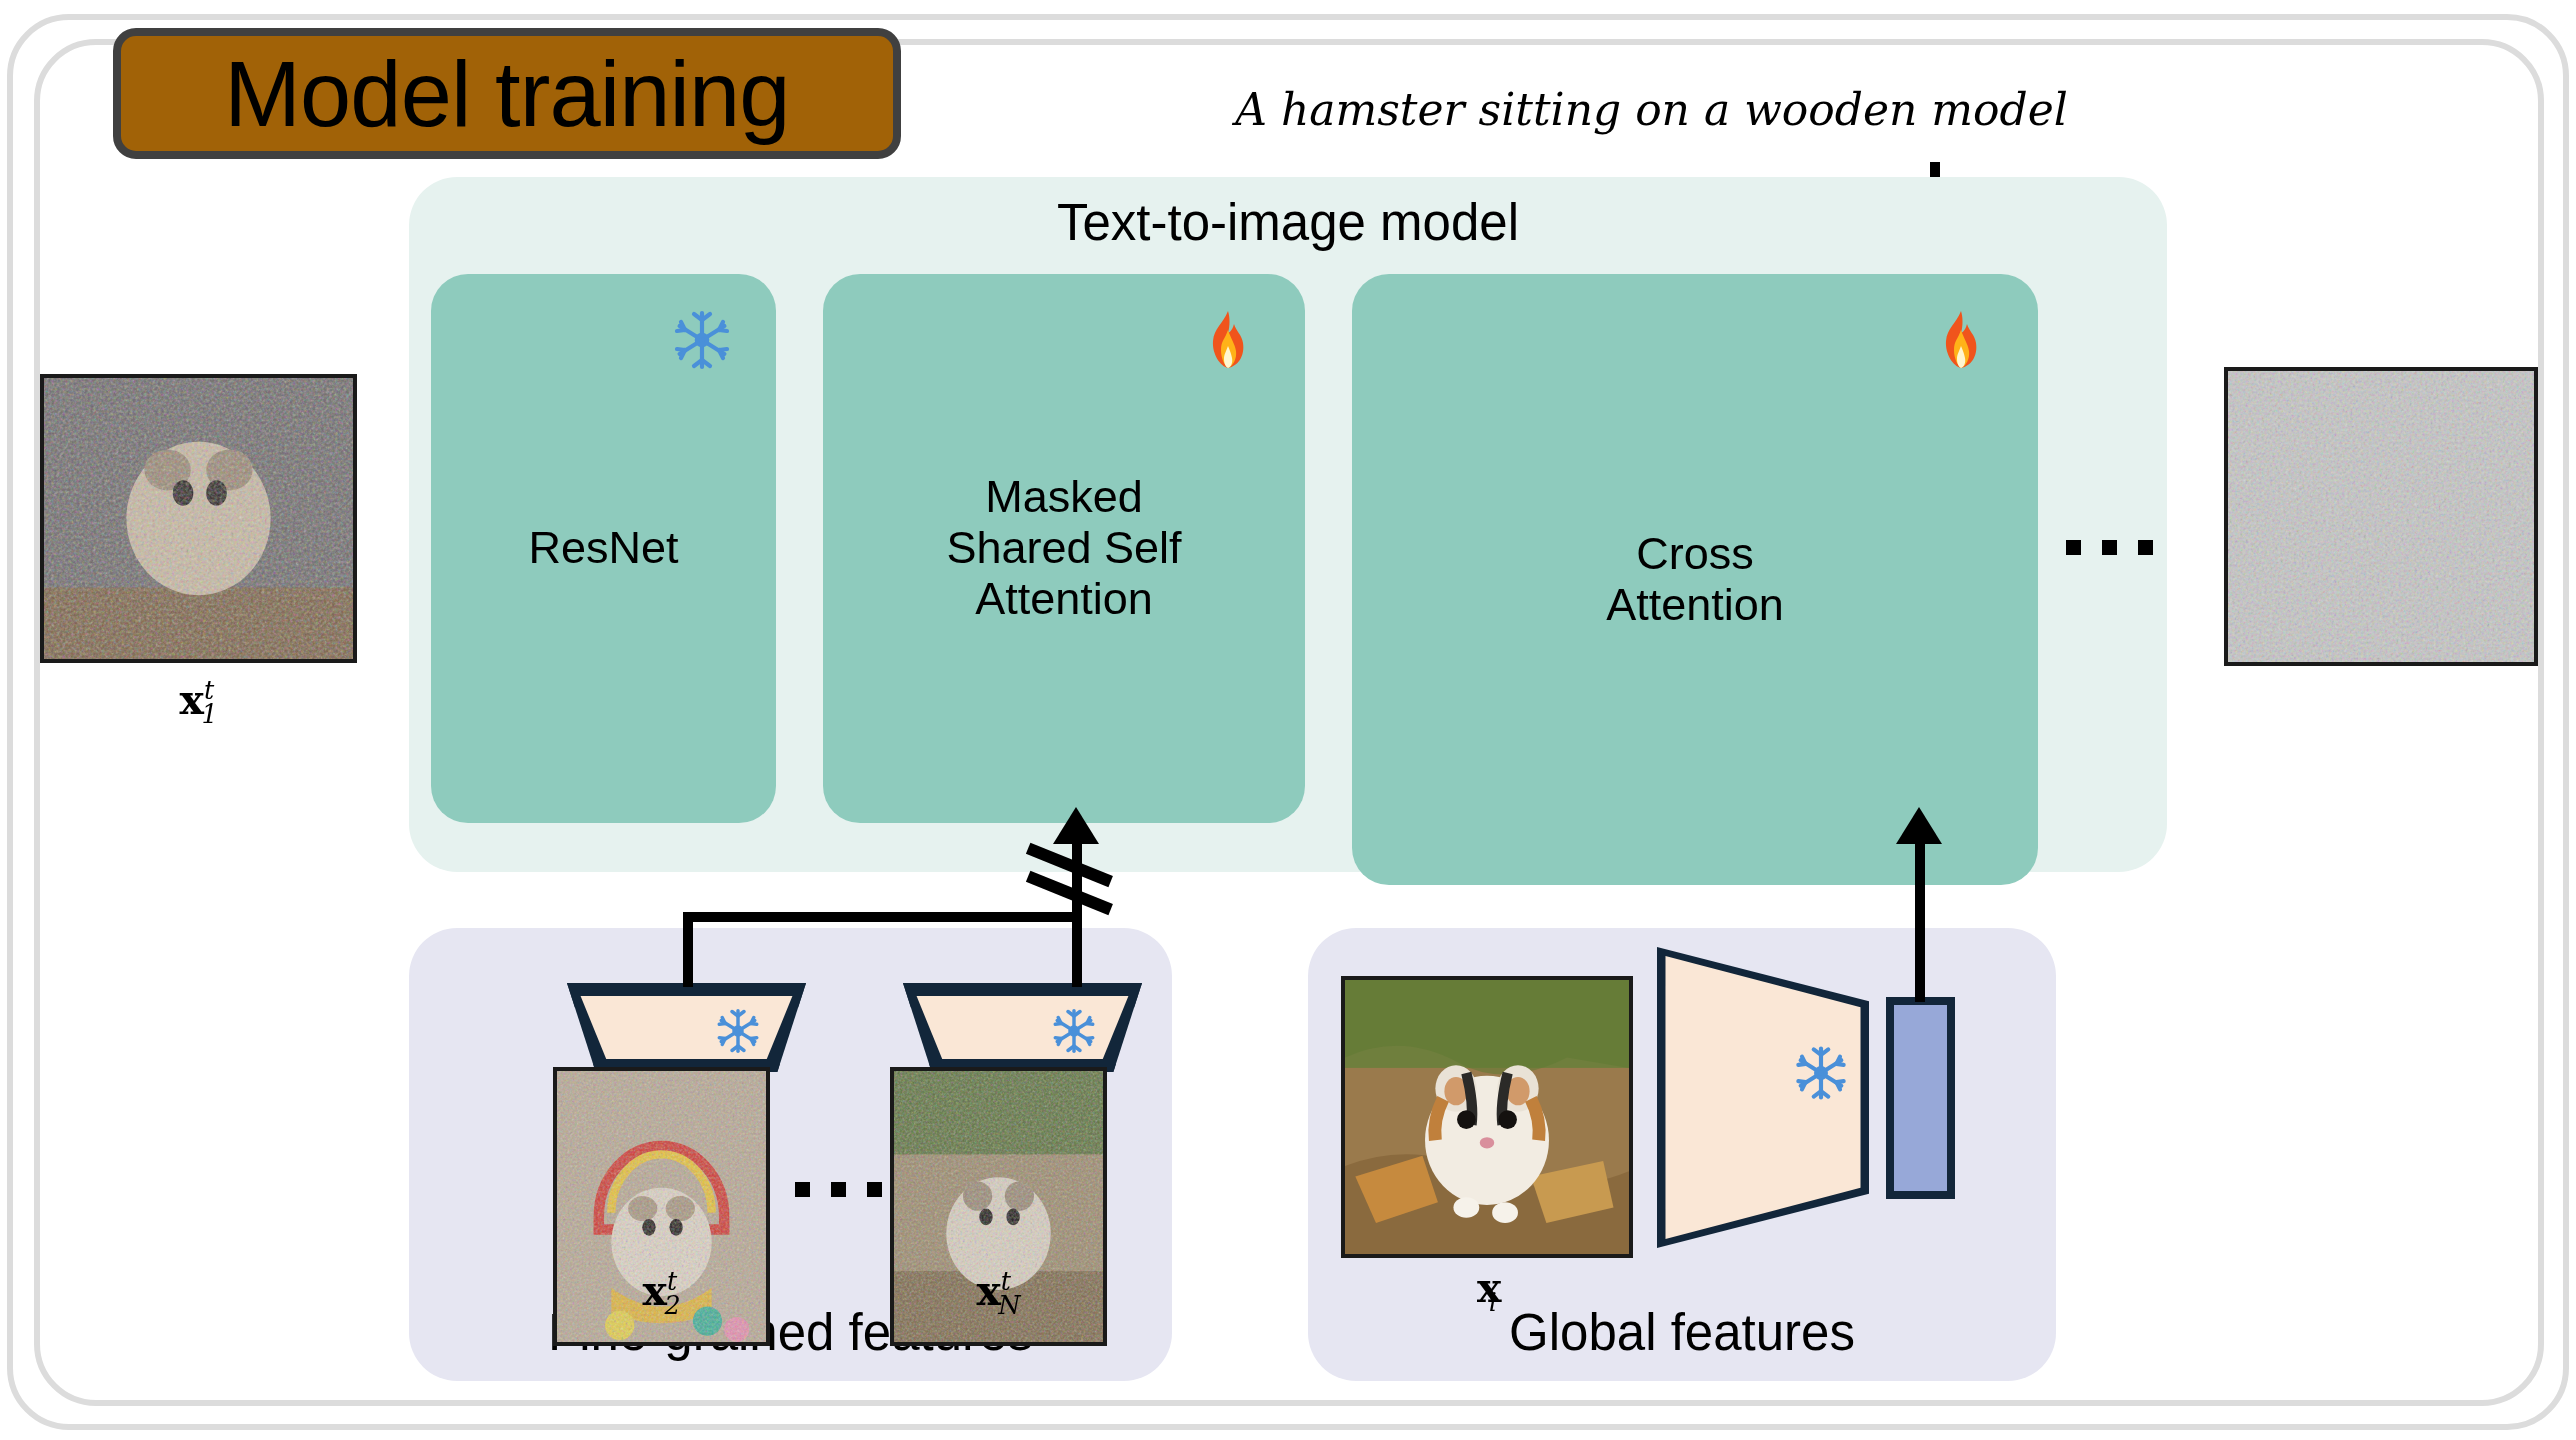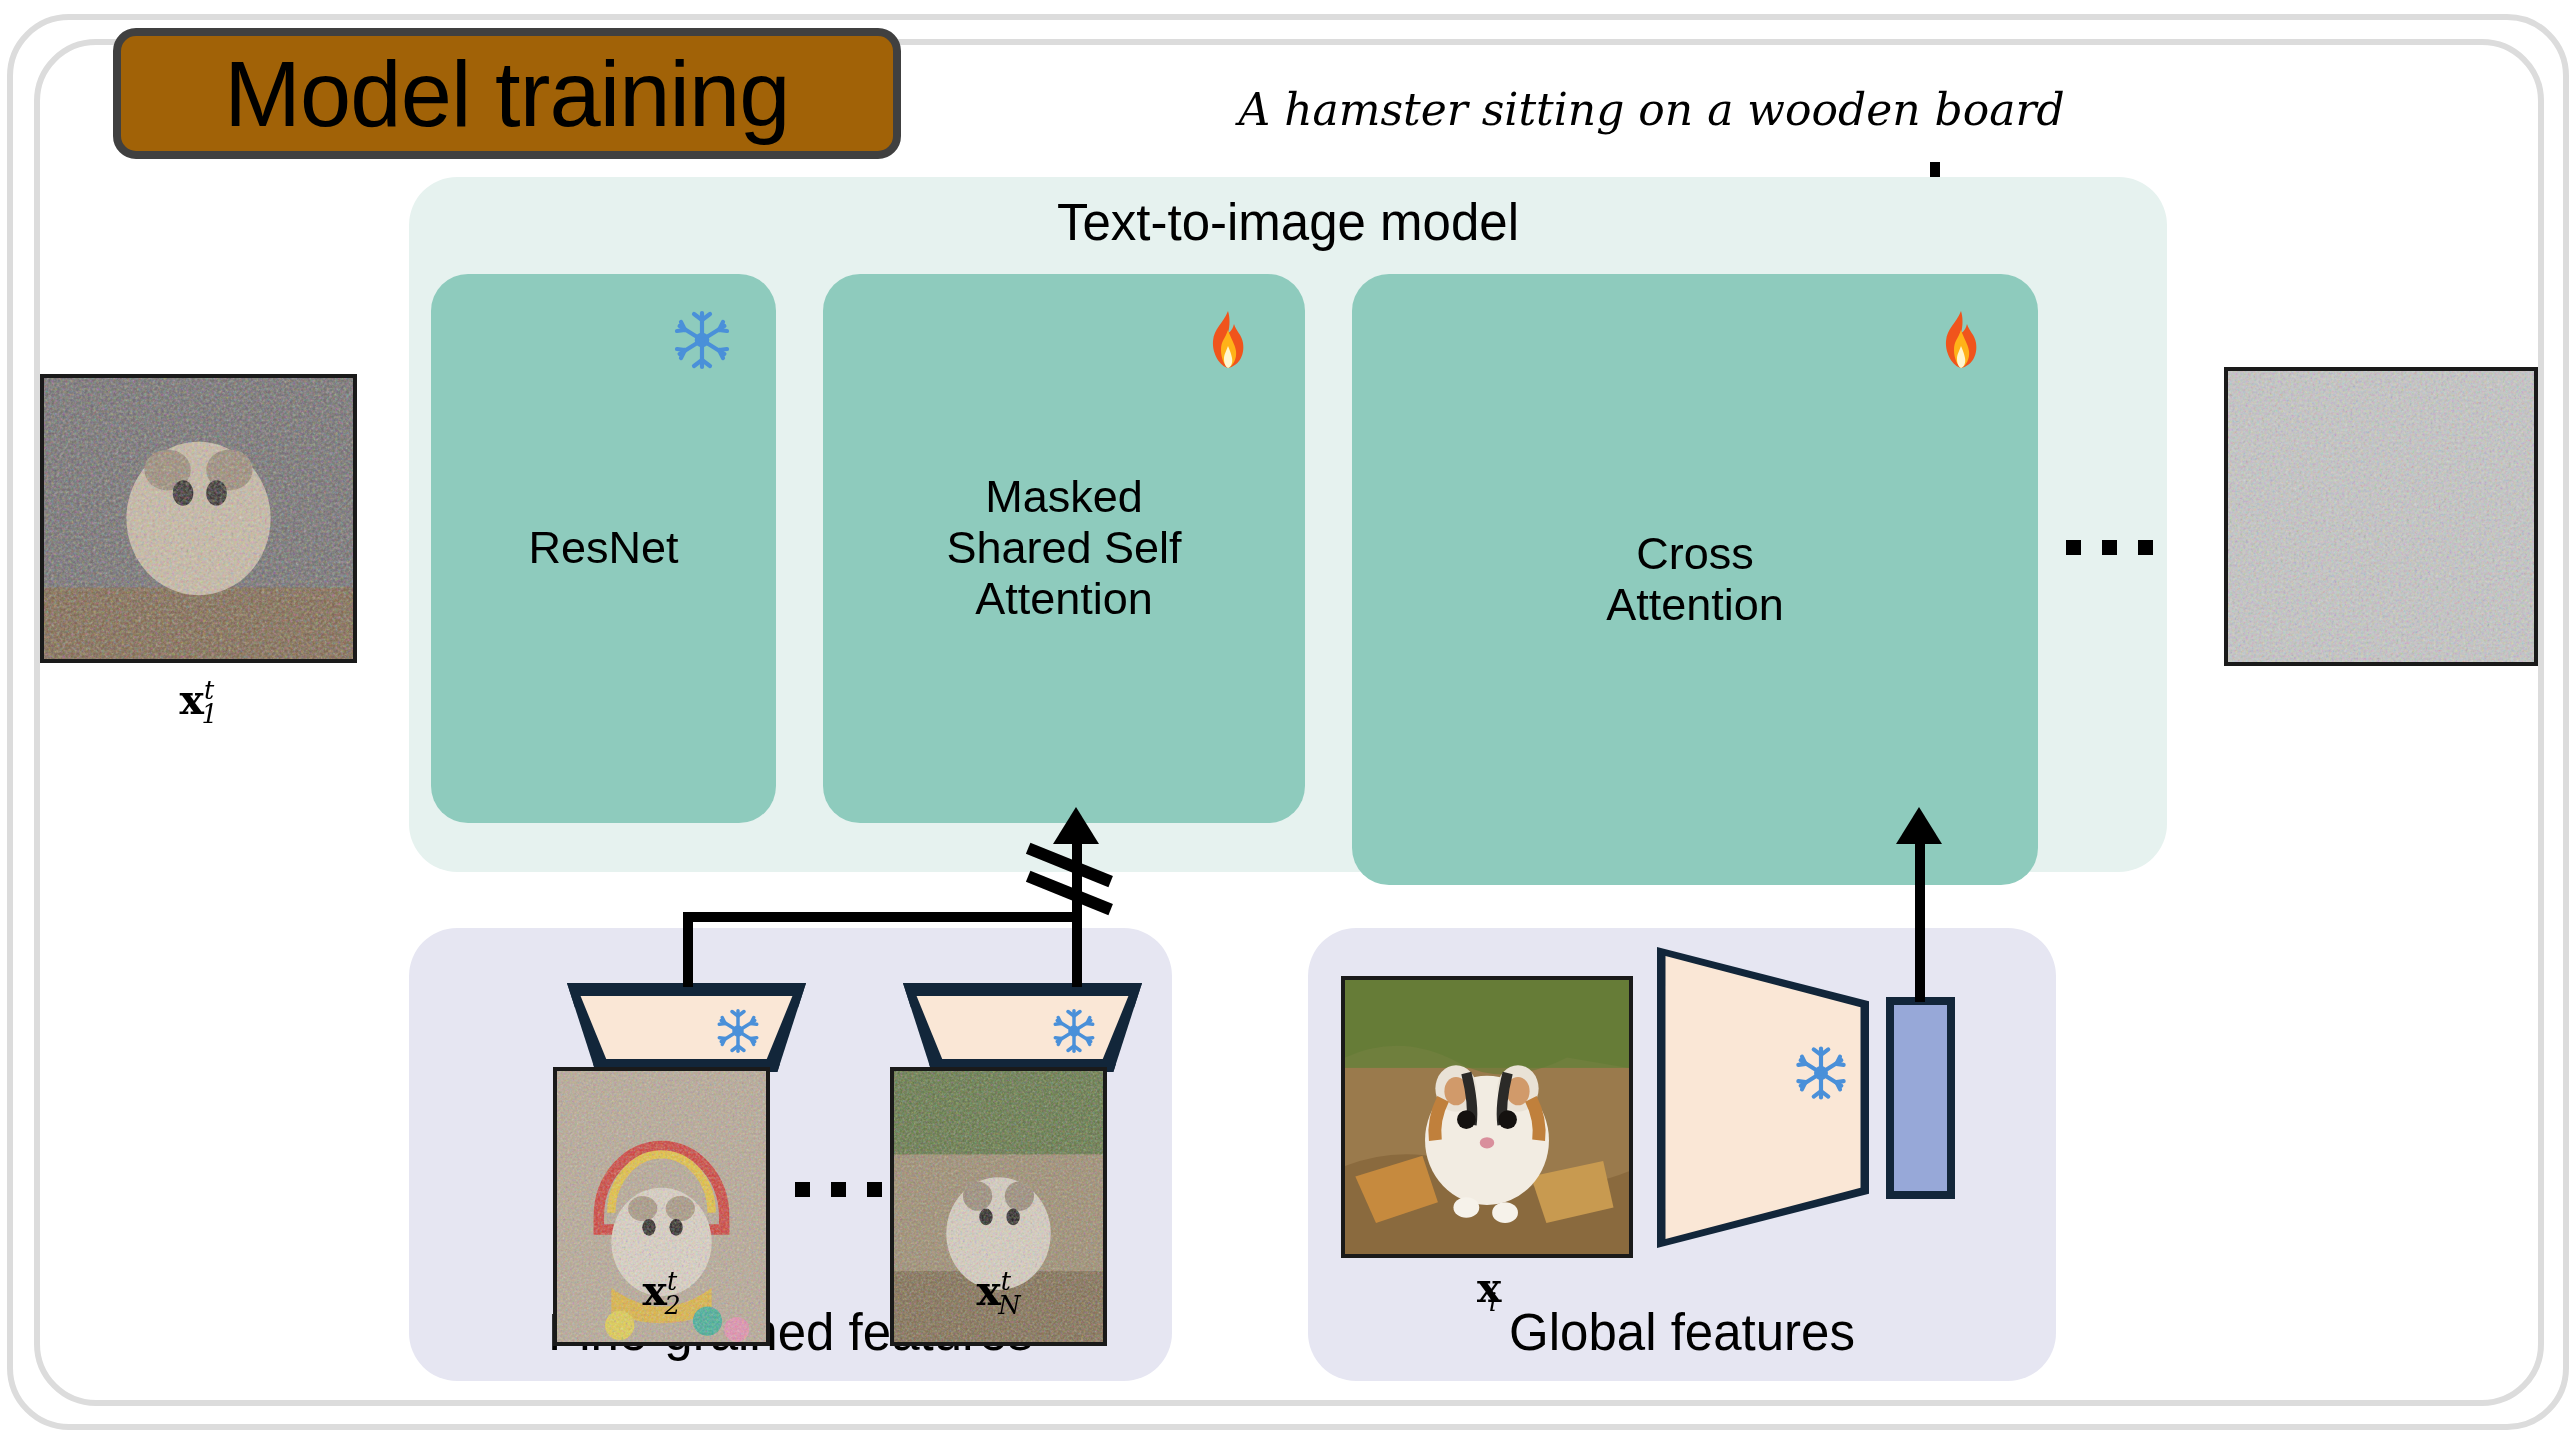--- a/index.html
+++ b/index.html
@@ -193,21 +193,21 @@
 
 <div id="root">
 
   <div class="frame outer"></div>
   <div class="frame inner"></div>
 
   <div class="title-chip">
     <span class="txt">Model training</span>
   </div>
 
-  <div class="prompt">A hamster sitting on a wooden board</div>
+  <div class="prompt">A hamster sitting on a wooden model</div>
 
   <div class="line v" style="left:1930px; top:162px; height:99px;"></div>
   <div class="arrow-down" style="left:1911px; top:257px;"></div>
 
   <div class="model-panel">
     <div class="model-panel-label">Text-to-image model</div>
 
     <div class="module resnet">
       <span class="badge">
         <svg class="flake" viewBox="0 0 64 64" aria-hidden="true">

